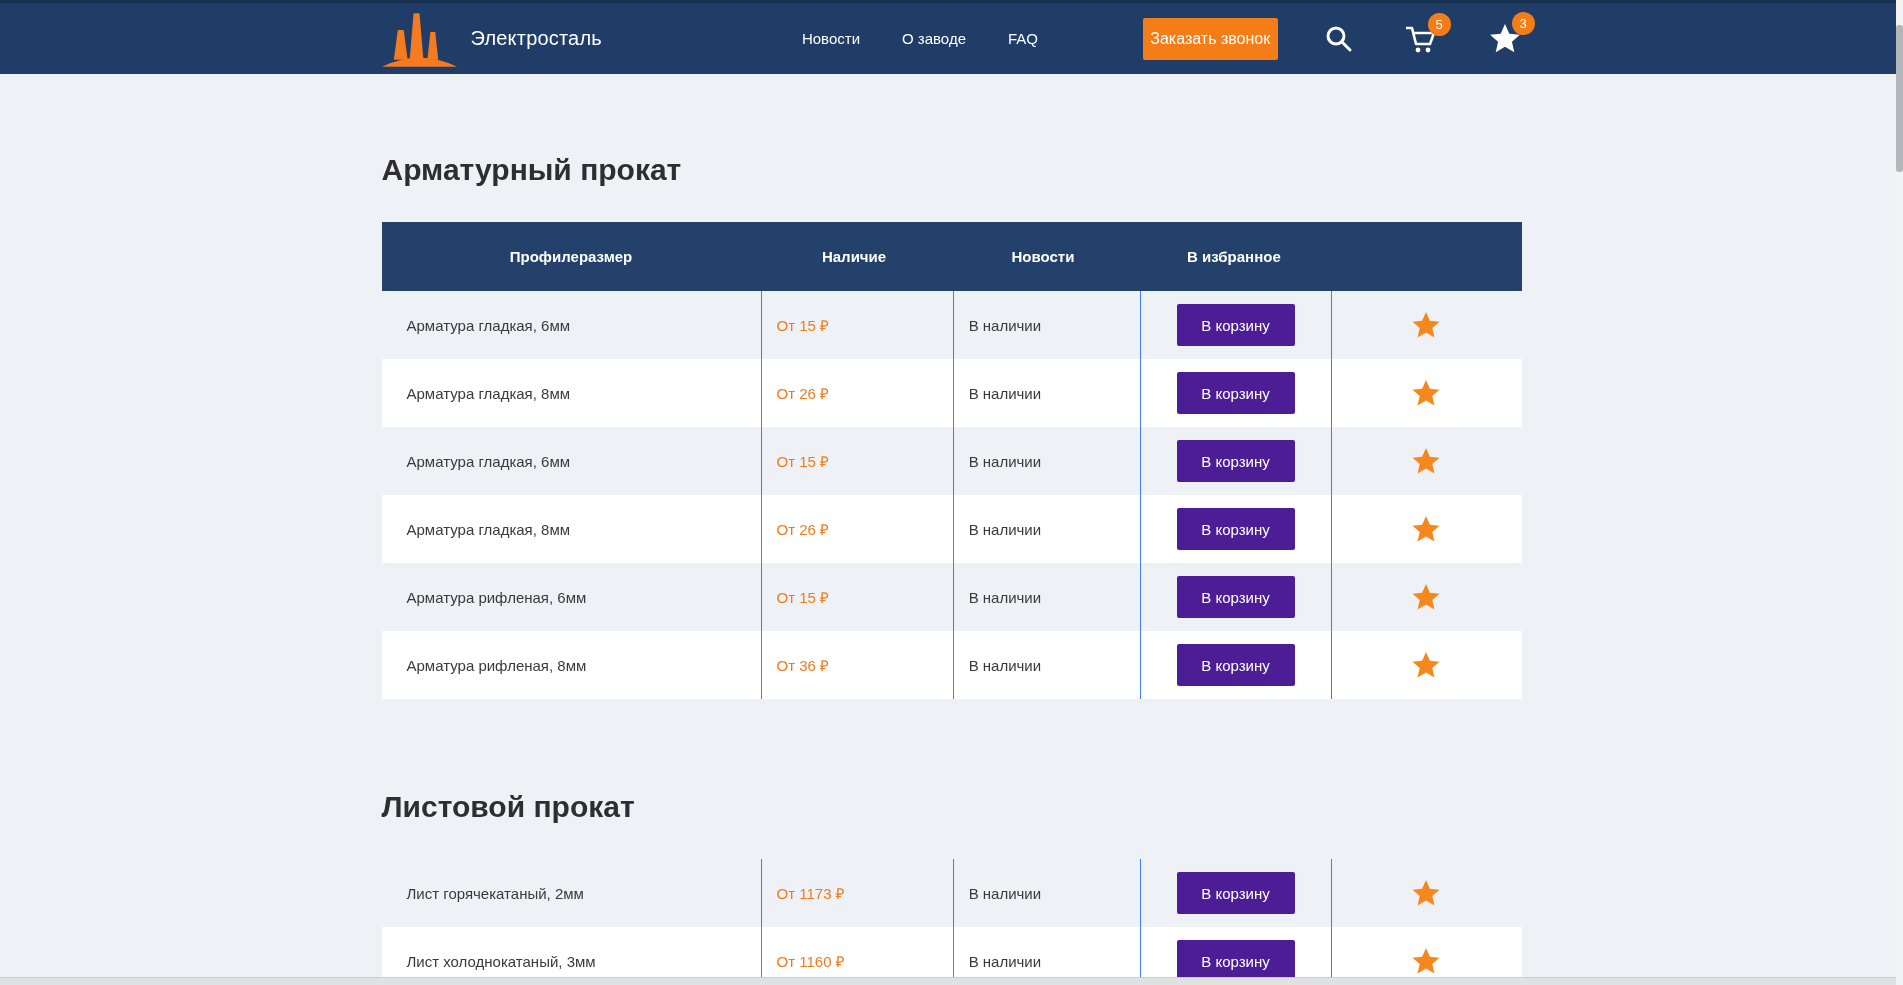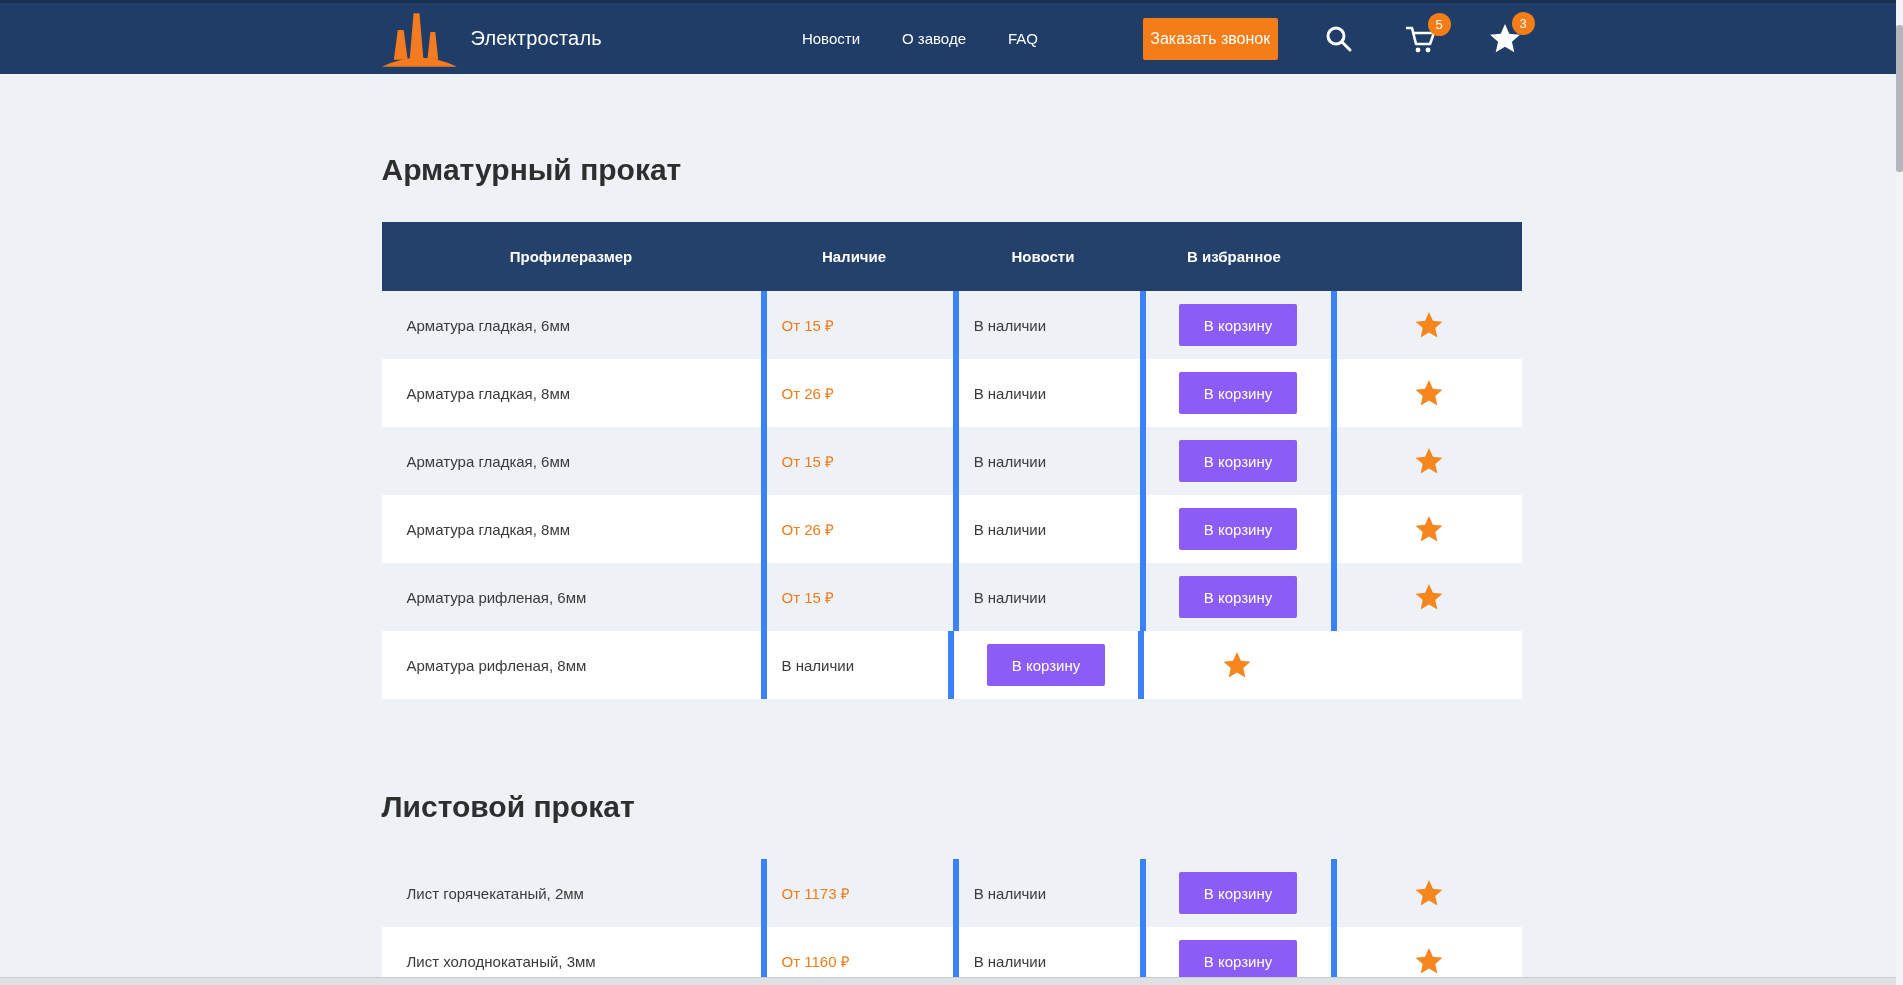--- a/index.html
+++ b/index.html
@@ -57,34 +57,34 @@
     display: flex; align-items: stretch;
     color: #ffffff; font-size: 15px; font-weight: bold;
   }
   .thead .cell { display: flex; flex-direction: column; align-items: center; justify-content: center; }
   .price-sub { color: #93a0b3; font-weight: normal; font-size: 14px; margin-top: 3px; }
   .trow {
     height: 68px; display: flex; align-items: stretch;
     font-size: 15px; color: #3a3a3a;
   }
   .trow.alt { background: #ffffff; }
-  .trow .cell { display: flex; align-items: center; border-left: 6px solid #3b82f6; }
+  .trow .cell { display: flex; align-items: center; border-left: 1px solid #3b82f6; }
   .trow .cell.c1 { border-left: none; }
   .c1 { width: 33.25%; }
   .c2 { width: 16.85%; }
   .c3 { width: 16.40%; }
   .c4 { width: 16.75%; }
   .c5 { width: 16.75%; }
   .cell-name { padding-left: 25px; }
   .cell-price { padding-left: 15px; color: #ee7c1b; }
   .cell-avail { padding-left: 15px; }
   .cell-center { justify-content: center; }
   .cart-btn {
     width: 118px; height: 42px;
-    background: #8b5cf6; color: #ffffff;
+    background: #4c1d95; color: #ffffff;
     border: none; border-radius: 2px;
     font-size: 15px; font-family: inherit;
     cursor: pointer;
   }
   .row-star { cursor: pointer; display: flex; }
   
   .v-scrollbar {
     position: absolute; top: 0; right: 0;
     width: 7px; height: 985px;
     background: #f1f3f4; z-index: 50;
@@ -240,20 +240,21 @@
       <div class="cell c5 cell-center">
           <span class="row-star">
             <svg width="30" height="29" viewBox="0 0 30 29">
               <polygon fill="#f6871f" points="15,1 18.9,9.8 28.5,10.7 21.3,17.1 23.4,26.6 15,21.6 6.6,26.6 8.7,17.1 1.5,10.7 11.1,9.8"></polygon>
             </svg>
           </span>
         </div>
     </div>
     <div class="trow alt">
       <div class="cell c1 cell-name">Арматура рифленая, 8мм</div>
+      <div class="cell c2 cell-price">От 36 ₽</div>
       <div class="cell c3 cell-avail">В наличии</div>
       <div class="cell c4 cell-center">
           <button class="cart-btn">В корзину</button>
         </div>
       <div class="cell c5 cell-center">
           <span class="row-star">
             <svg width="30" height="29" viewBox="0 0 30 29">
               <polygon fill="#f6871f" points="15,1 18.9,9.8 28.5,10.7 21.3,17.1 23.4,26.6 15,21.6 6.6,26.6 8.7,17.1 1.5,10.7 11.1,9.8"></polygon>
             </svg>
           </span>

